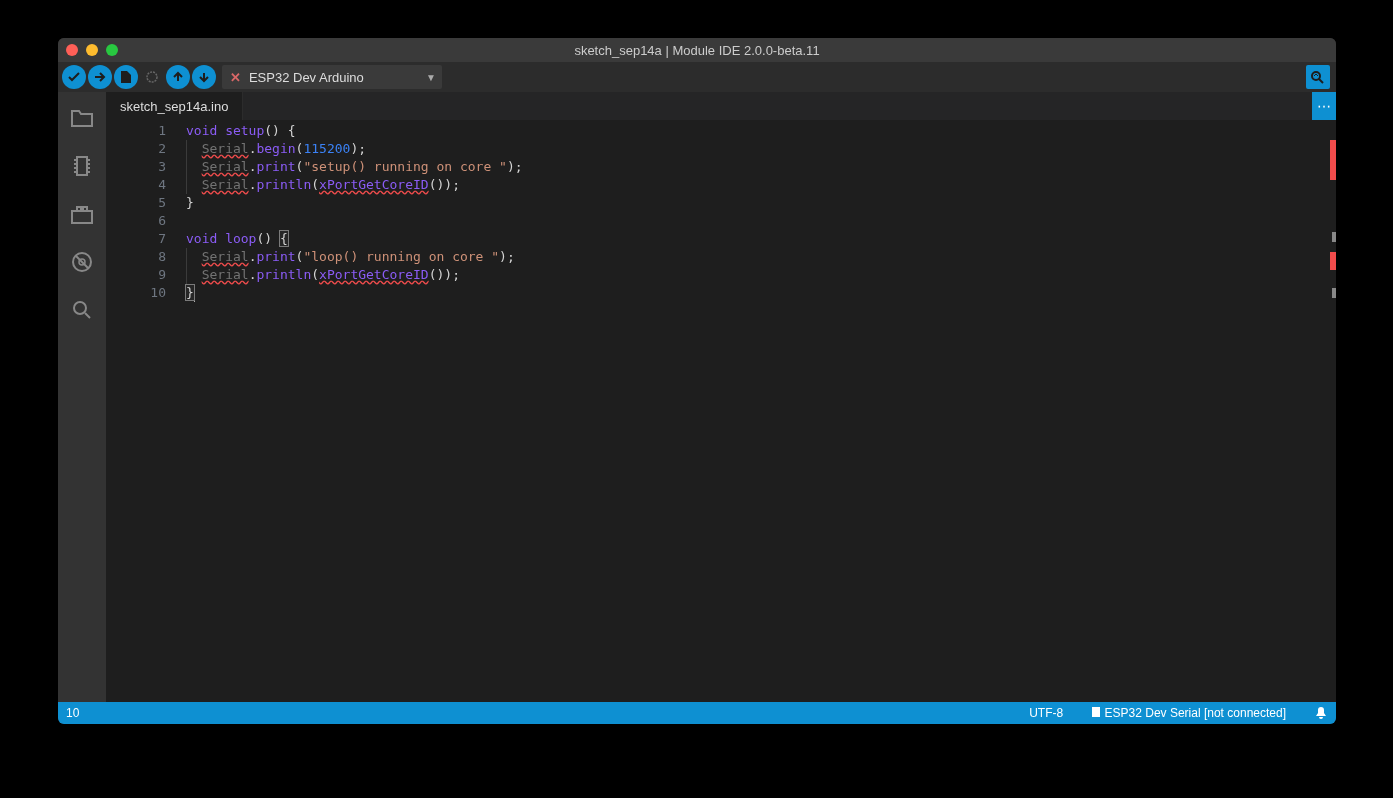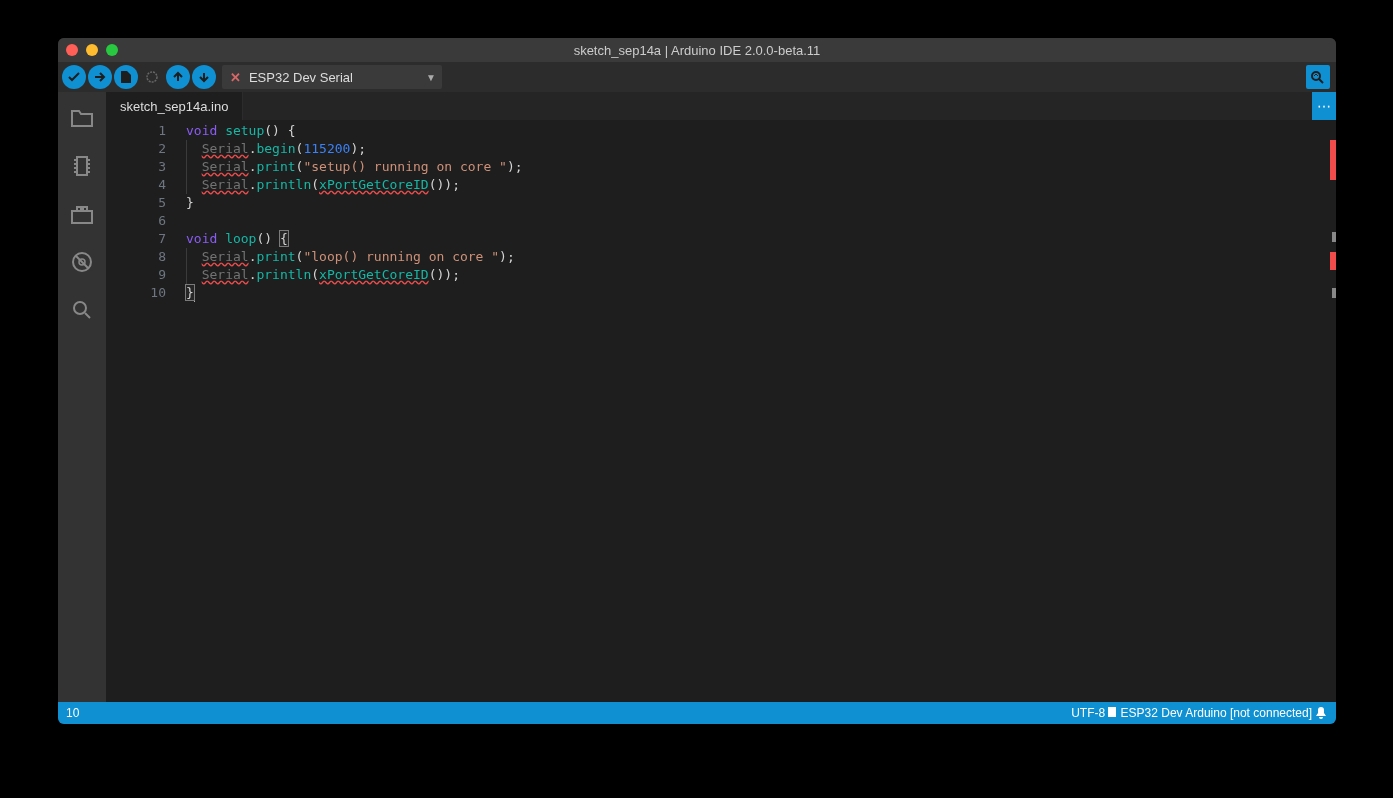--- a/index.html
+++ b/index.html
@@ -25,46 +25,46 @@
 .tabs{height:28px;background:#252526;display:flex;align-items:stretch}
 .tab{background:#1e1e1e;color:#ddd;font-size:13px;padding:4px 14px;display:flex;align-items:center;border-right:1px solid #2c2c2c;cursor:pointer}
 .tabs .right{margin-left:auto;width:24px;background:#0e90d2;display:flex;align-items:center;justify-content:center;color:#fff;cursor:pointer}
 .editor{flex:1;display:flex;background:#1e1e1e;font-family:Menlo,Consolas,monospace;font-size:13px;line-height:18px;position:relative;min-height:0}
 .gutter{width:60px;background:#1e1e1e;color:#6e7681;text-align:right;padding:2px 12px 0 0;user-select:none}
 .gutter div{height:18px}
 .code{flex:1;padding:2px 0 0 8px;color:#d4d4d4;white-space:pre;position:relative}
 .code .row{height:18px;position:relative}
 .indent{position:absolute;left:0;top:0;width:1px;height:18px;background:#3b3b3b}
 .kw{color:#8b5cf6}
-.fn{color:#14b8a6}
+.fn{color:#8b5cf6}
 .cls{color:#737373}
 .str{color:#ce9178}
 .num{color:#3b82f6}
 .pun{color:#d4d4d4}
 .err{text-decoration:underline wavy #f14c4c;text-decoration-skip-ink:none}
 .cursor-box{outline:1px solid #7a7a7a;background:rgba(120,120,120,.1)}
 .ovr{position:absolute;right:0;top:0;width:8px;height:100%}
 .ovr .m{position:absolute;right:0;width:6px;height:18px;background:#f14c4c}
 .ovr .g{position:absolute;right:0;width:4px;height:10px;background:#888}
 .status{height:22px;background:#0e90d2;color:#fff;display:flex;align-items:center;font-size:12px;padding:0 8px;gap:14px}
-.status .r{margin-left:auto;display:flex;align-items:center;gap:2px}
+.status .r{margin-left:auto;display:flex;align-items:center;gap:28px}
 svg{display:block}
 </style>
 </head>
 <body>
 
 <div class="window">
 
   <div class="titlebar">
     <div class="traffic">
       <div class="tl r"></div>
       <div class="tl y"></div>
       <div class="tl g"></div>
     </div>
-    <span class="title-text">sketch_sep14a | Arduino IDE 2.0.0-beta.11</span>
+    <span class="title-text">sketch_sep14a | Module IDE 2.0.0-beta.11</span>
   </div>
 
   <div class="toolbar">
     <div class="tbtn circ">
       <svg width="14" height="14" viewBox="0 0 14 14">
           <path d="M2 7l3 3 7-7" stroke="#1e1e1e" stroke-width="2" fill="none"></path>
         </svg>
     </div>
     <div class="tbtn circ">
       <svg width="14" height="14" viewBox="0 0 14 14">
@@ -86,21 +86,21 @@
           <path d="M6 10V2M2 6l4-4 4 4" stroke="#1e1e1e" stroke-width="2" fill="none"></path>
         </svg>
     </div>
     <div class="tbtn circ">
       <svg width="12" height="12" viewBox="0 0 12 12">
           <path d="M6 2v8M2 6l4 4 4-4" stroke="#1e1e1e" stroke-width="2" fill="none"></path>
         </svg>
     </div>
     <div class="board-sel">
       <span class="x">✕</span>
-      <span>ESP32 Dev Serial</span>
+      <span>ESP32 Dev Arduino</span>
       <span class="chev">▼</span>
     </div>
     <div class="spacer"></div>
     <div class="serialplot">
       <svg width="16" height="14" viewBox="0 0 16 14">
           <circle cx="6" cy="6" r="4" stroke="#1e1e1e" stroke-width="2" fill="none"></circle>
           <path d="M9 9l4 4" stroke="#1e1e1e" stroke-width="2"></path>
           <path d="M4 6l2-2 2 2" stroke="#1e1e1e" stroke-width="1" fill="none"></path>
         </svg>
     </div>
@@ -175,21 +175,21 @@
   </div>
 
   <div class="status">
     <span>10</span>
     <div class="r">
       <span>UTF-8</span>
       <span>
         <svg width="10" height="12" viewBox="0 0 10 12" style="display:inline;vertical-align:-1px">
             <rect x="1" y="1" width="8" height="10" fill="#fff"></rect>
           </svg>
-        <span>ESP32 Dev Arduino [not connected]</span>
+        <span>ESP32 Dev Serial [not connected]</span>
       </span>
       <span>
         <svg width="14" height="14" viewBox="0 0 14 14">
             <path d="M7 1a3 3 0 013 3v3l2 3H2l2-3V4a3 3 0 013-3zM5 11a2 2 0 004 0" fill="#fff"></path>
           </svg>
       </span>
     </div>
   </div>
 
 </div>

